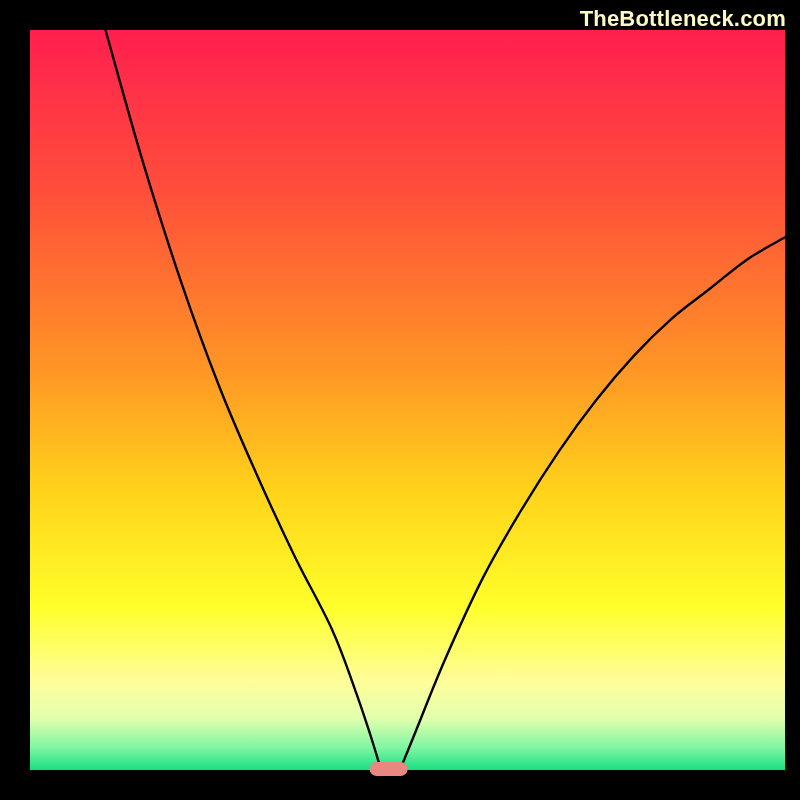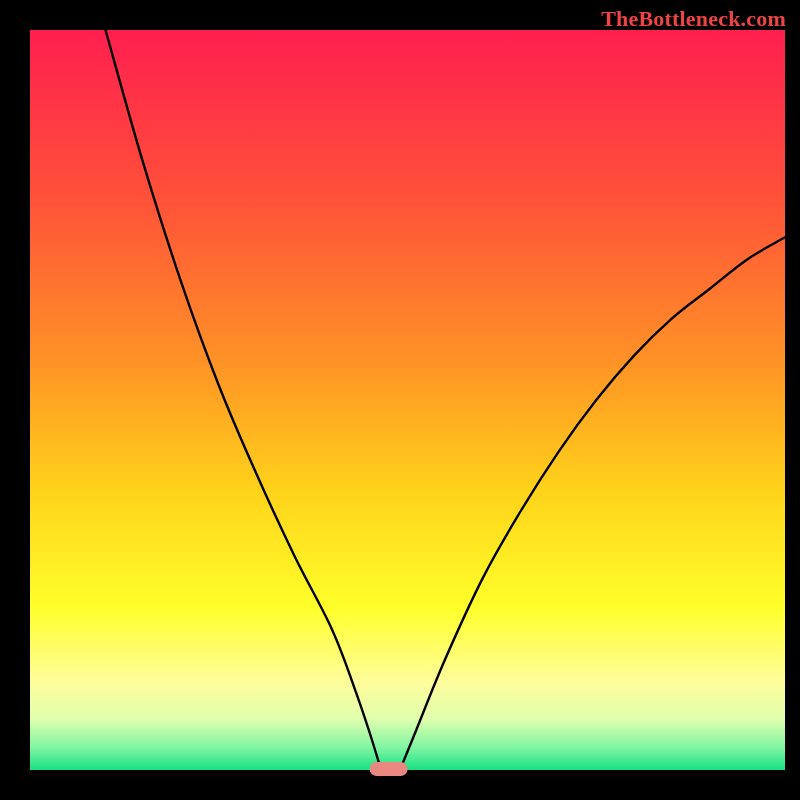--- a/index.html
+++ b/index.html
@@ -15,24 +15,24 @@
     left: 0;
     top: 0;
     width: 800px;
     height: 800px;
     background: #000;
   }
   .watermark {
     position: absolute;
     top: 6px;
     right: 14px;
-    font-family: Liberation Serif, serif;
+    font-family: Liberation Sans, sans-serif;
     font-size: 22px;
     font-weight: 600;
-    color: #ef4444;
+    color: #fef9c3;
     letter-spacing: 0.2px;
     margin-left: 44px;
   }
   svg {
     position: absolute;
     left: 0;
     top: 0;
   }
 </style>
 </head>

